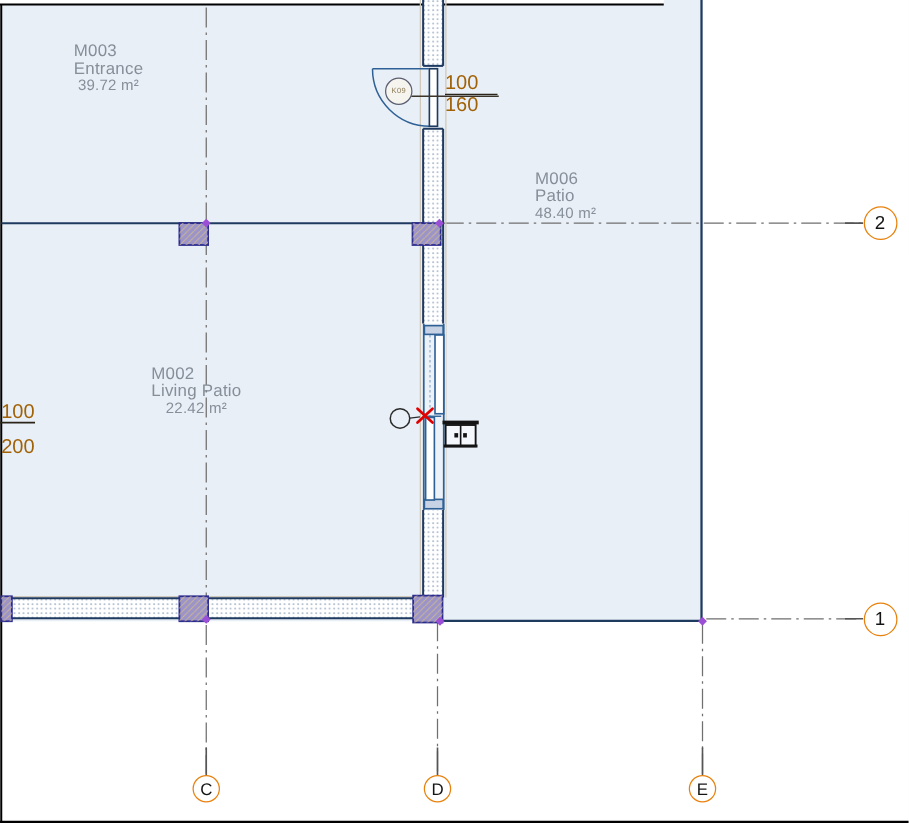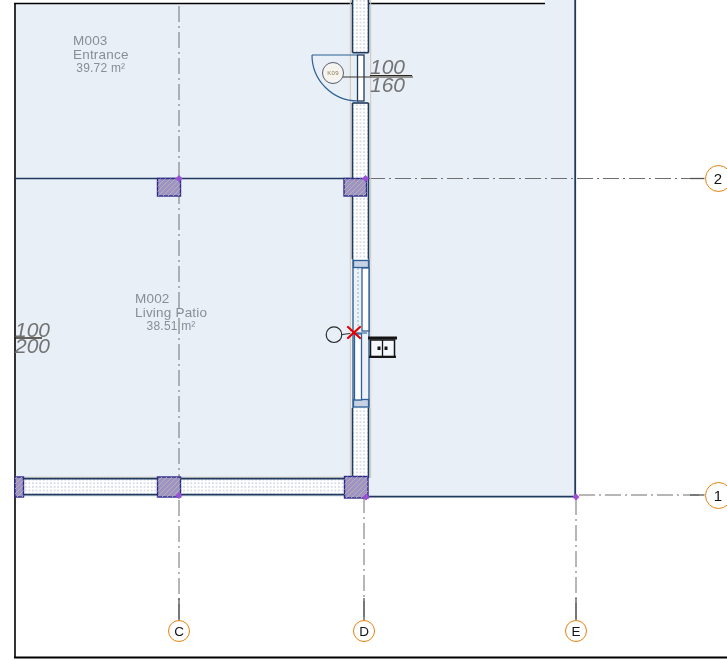--- a/index.html
+++ b/index.html
@@ -1,24 +1,24 @@
 <!DOCTYPE html>
 <html><head>
 <meta charset="utf-8">
 <style>
   html,body{margin:0;padding:0;background:#ffffff;}
   body{width:727px;height:661px;position:relative;overflow:hidden;
        font-family:"Liberation Sans",sans-serif;}
-  #canvas{position:absolute;left:14px;top:0;width:595px;height:661px;}
+  #canvas{position:absolute;left:0;top:0;width:595px;height:661px;}
   svg{position:absolute;left:0;top:0;}
   .room-label{position:absolute;color:#868e98;font-size:13.5px;line-height:13.5px;
               white-space:nowrap;letter-spacing:.2px;}
   .rl-area{font-size:12px;margin-top:1px;text-align:center;}
-  .dim-tag{position:absolute;color:#737373;font-size:21px;line-height:16px;
-           white-space:nowrap;font-style:italic;}
+  .dim-tag{position:absolute;color:#a16207;font-size:16px;line-height:16px;
+           white-space:nowrap;}
   .dim-top{border-bottom:1.4px solid #2b2418;padding-bottom:0;}
   .dim-bot{padding-top:1px;}
   .door-dim{width:42px;text-align:left;padding-left:4px;}
   .win-dim{width:28px;text-align:left;}
   .bubble{position:absolute;border:1.6px solid #e8820e;border-radius:50%;
           background:#ffffff;display:flex;align-items:center;justify-content:center;
           color:#141414;box-sizing:border-box;}
   .bubble.big{width:27px;height:27px;font-size:15px;}
   .bubble.small{width:22px;height:22px;font-size:13.5px;}
   .door-tag{position:absolute;left:308px;top:62px;width:22px;height:22px;
@@ -165,34 +165,39 @@
     <rect x="370.5" y="346.5" width="3" height="3.5" fill="#141414"></rect>
     <line x1="355" y1="356.8" x2="382" y2="356.8" stroke="#141414" stroke-width="2.2"></line>
   </g>
 </svg>
 
 <div class="room-label" style="left:59px;top:34px">
   <div>M003</div>
   <div>Entrance</div>
   <div class="rl-area">39.72 m²</div>
 </div>
+<div class="room-label" style="left:428px;top:136px">
+  <div>M006</div>
+  <div>Patio</div>
+  <div class="rl-area">48.40 m²</div>
+</div>
 <div class="room-label" style="left:121px;top:292px">
   <div>M002</div>
   <div>Living Patio</div>
-  <div class="rl-area">38.51 m²</div>
+  <div class="rl-area">22.42 m²</div>
 </div>
 
 <div class="dim-tag door-dim" style="left:352px;top:59px">
   <div class="dim-top">100</div>
   <div class="dim-bot">160</div>
 </div>
 
 <div class="dim-tag win-dim" style="left:1px;top:322px">
   <div>100</div>
-  <div style="padding-top:0">200</div>
+  <div style="padding-top:12px">200</div>
 </div>
 
 <div class="door-tag">
   <span>K09</span>
 </div>
 
 <div class="bubble big" style="left:690.5px;top:164.5px">
       <span>2</span>
     </div>
 <div class="bubble big" style="left:690.5px;top:481.5px">

